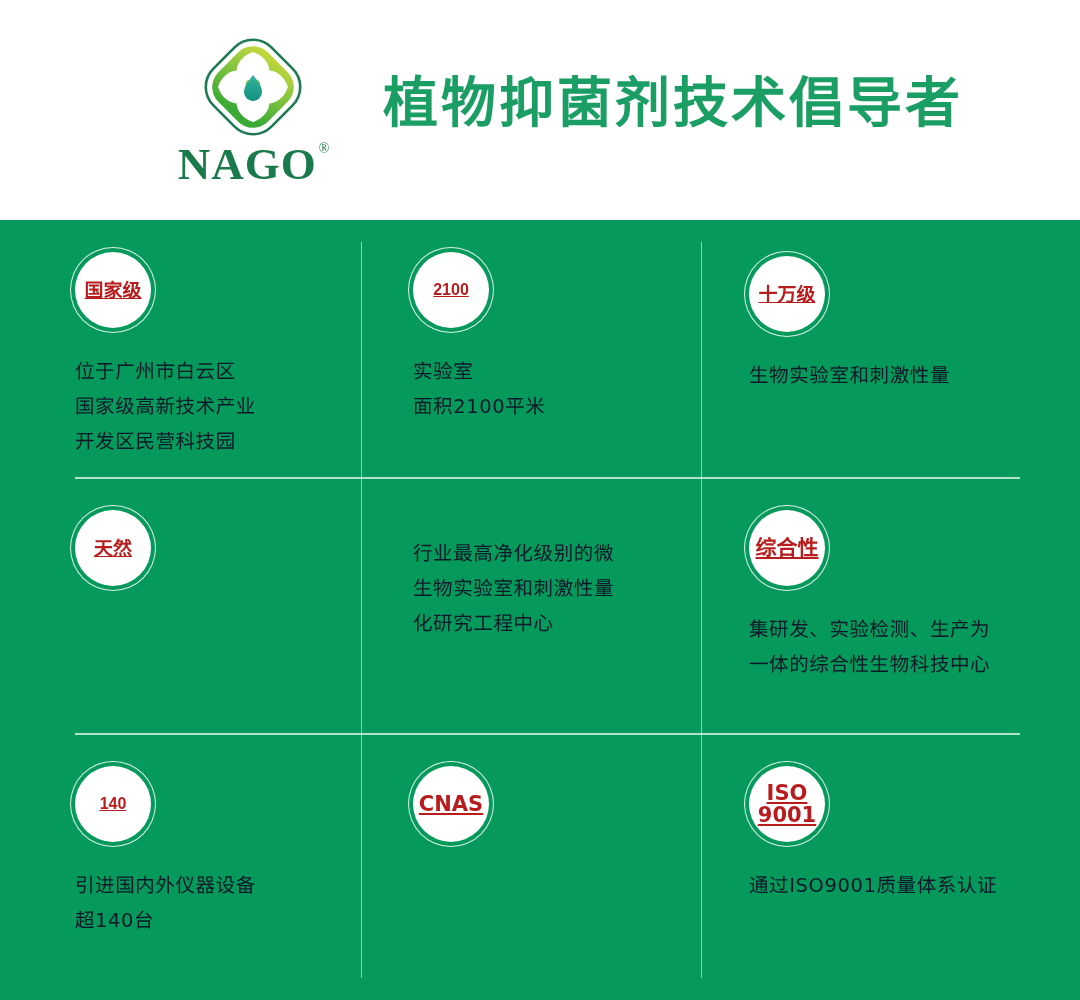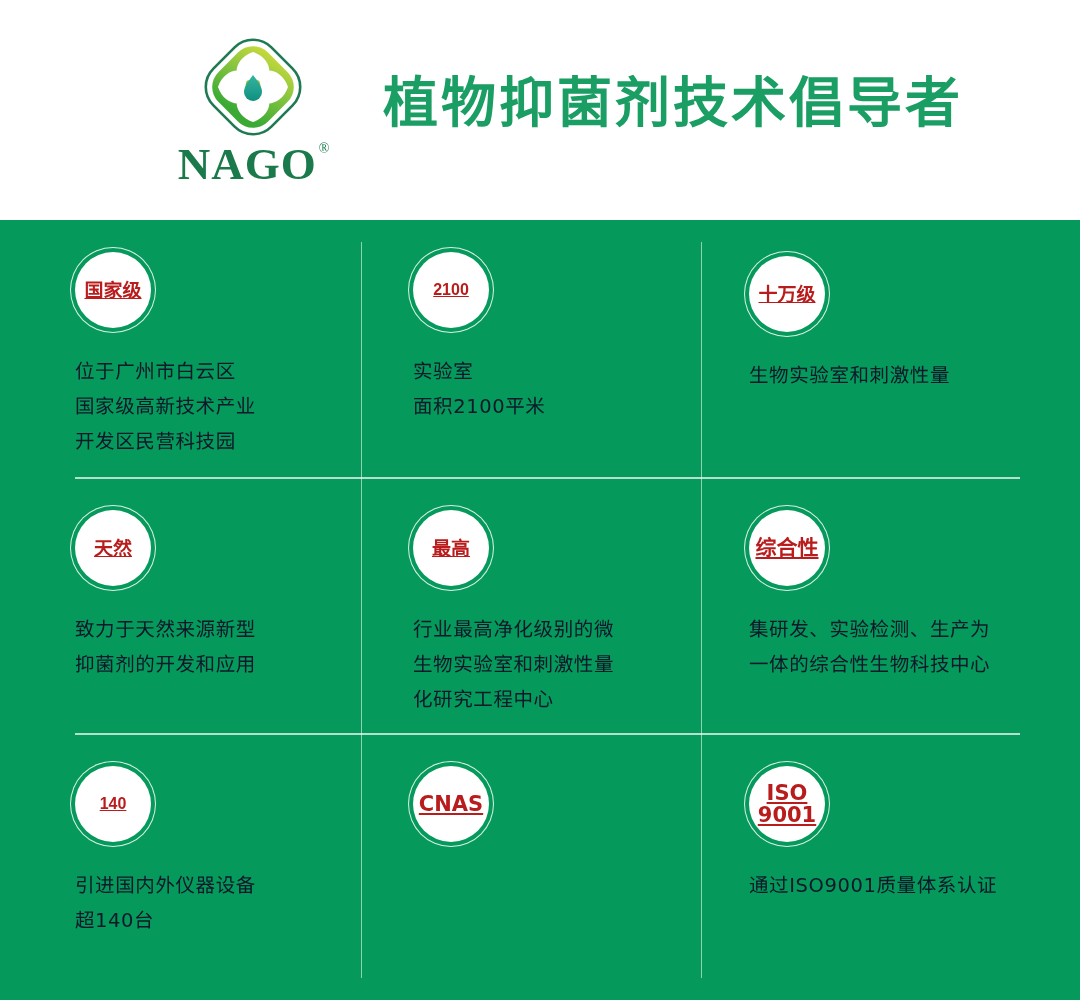--- a/index.html
+++ b/index.html
@@ -197,28 +197,23 @@
         <div class="badge">
           <span class="badge-text">十万级</span>
         </div>
         <div class="desc">生物实验室和刺激性量</div>
       </div>
 
       <div class="cell c3">
         <div class="badge">
           <span class="badge-text">天然</span>
         </div>
-        <div class="desc">致力于天然来源新型
-抑菌剂的开发和应用</div>
       </div>
 
       <div class="cell c4">
-        <div class="badge">
-          <span class="badge-text">最高</span>
-        </div>
         <div class="desc">行业最高净化级别的微
 生物实验室和刺激性量
 化研究工程中心</div>
       </div>
 
       <div class="cell c5">
         <div class="badge">
           <span class="badge-text small">综合性</span>
         </div>
         <div class="desc">集研发、实验检测、生产为

